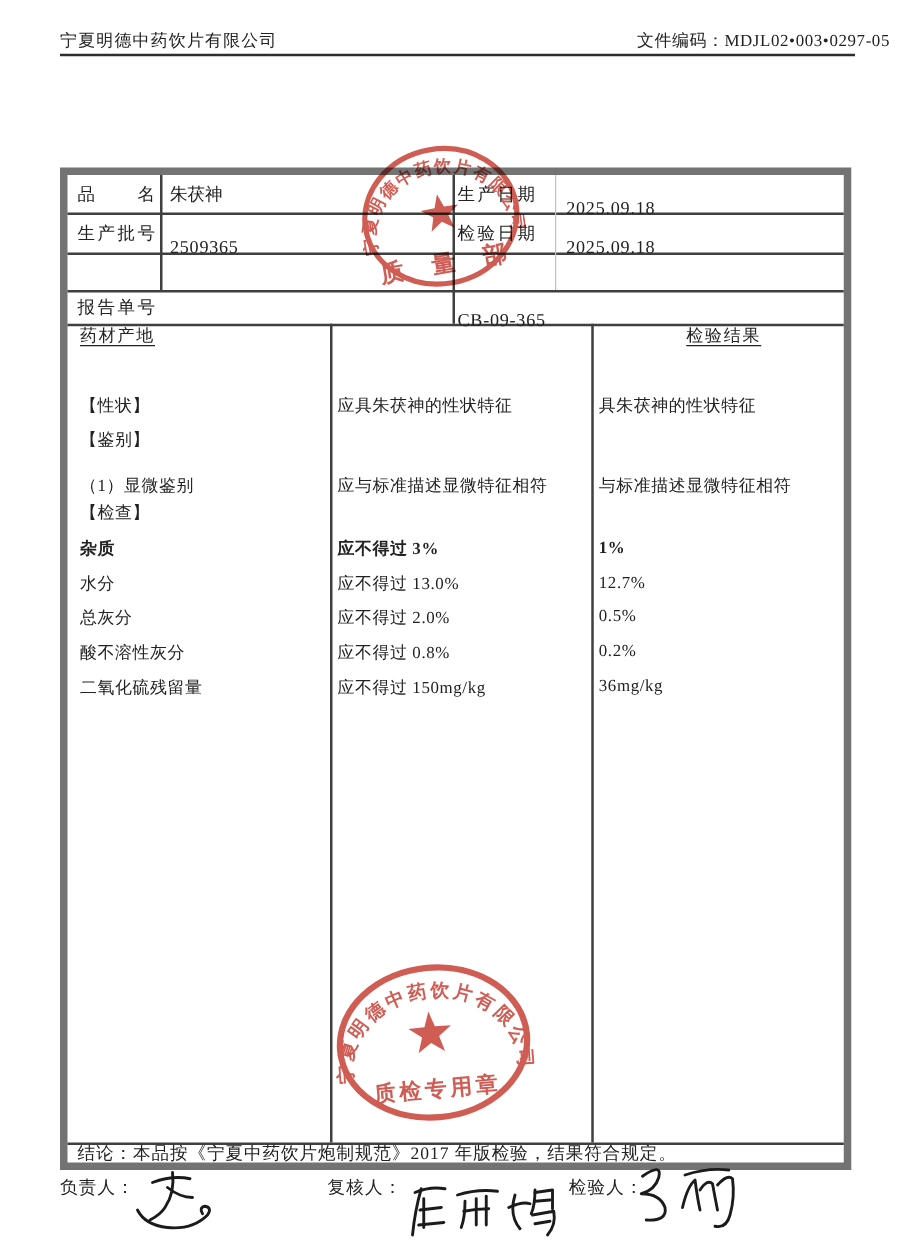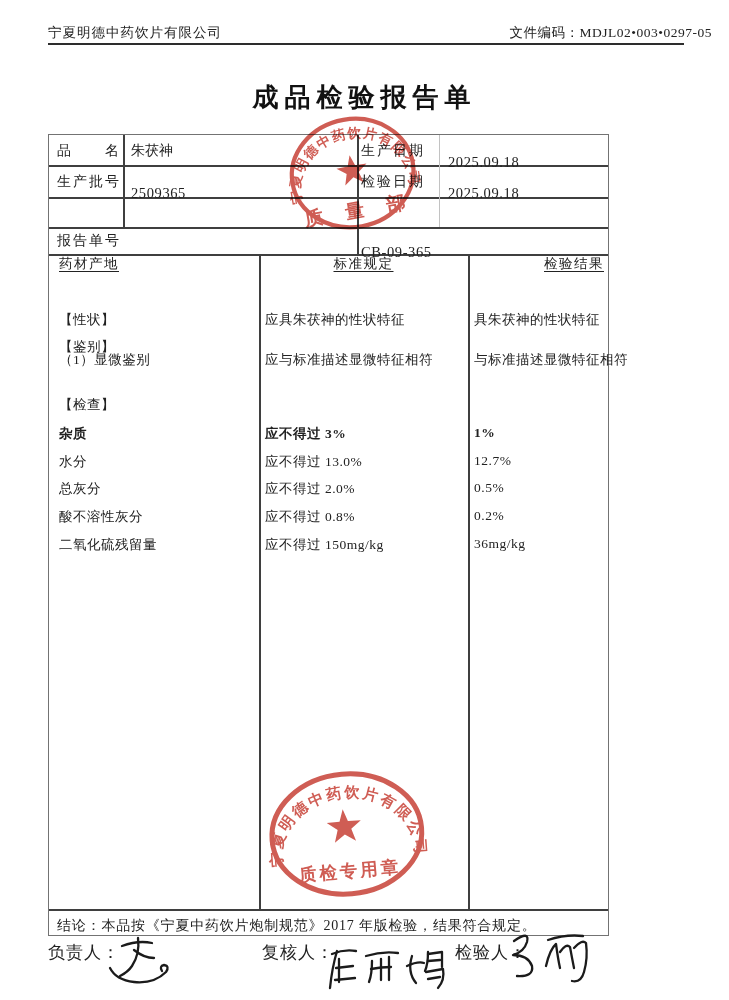--- a/index.html
+++ b/index.html
@@ -8,51 +8,50 @@
     font-family:"Liberation Serif","DejaVu Serif",serif;color:#222;
   }
   .abs{position:absolute;}
   
   .hdr-company{left:48px;top:24px;font-size:13.5px;letter-spacing:1px;}
   .hdr-code{right:17px;top:24px;font-size:13.5px;letter-spacing:.5px;white-space:nowrap;}
   .hdr-rule{left:48px;top:43px;width:636px;height:2px;background:#2d2d2d;}
   
   .title{left:48px;top:80px;width:633px;text-align:center;font-size:26px;font-weight:bold;letter-spacing:6px;color:#111;}
   
-  .table{left:48px;top:134px;width:561px;height:802px;border:1px solid #737373;box-sizing:border-box;}
+  .table{left:48px;top:134px;width:633px;height:802px;border:6px solid #737373;box-sizing:border-box;}
   .hline{left:0;width:100%;height:1.5px;background:#3f3f3f;}
   .vline{top:0;width:1.5px;background:#3f3f3f;}
   .vline-faint{top:0;width:1px;background:#c2c2c2;}
   .cellrow{left:0;width:100%;display:block;}
   .cell{position:absolute;white-space:nowrap;font-size:14px;}
   .cell-label{letter-spacing:2px;}
   .cell-date{font-size:14.5px;letter-spacing:.6px;margin-top:12px;}
   
   .col-header{font-size:13.5px;letter-spacing:1.5px;text-decoration:underline;text-underline-offset:3px;white-space:nowrap;}
   .res-row{left:0;width:100%;height:20px;}
   .res-cell{position:absolute;top:0;font-size:13.5px;letter-spacing:.5px;white-space:nowrap;}
   .ci{left:10px;} .cs{left:216px;} .cr{left:425px;}
   
-  .conclusion{left:0;top:774px;width:100%;height:26px;display:flex;align-items:flex-end;padding-left:8px;box-sizing:border-box;font-size:14px;letter-spacing:.8px;white-space:nowrap;}
+  .conclusion{left:0;top:774px;width:100%;height:26px;display:flex;align-items:flex-start;padding-left:8px;box-sizing:border-box;font-size:14px;letter-spacing:.8px;white-space:nowrap;}
   
-  .sig-label{top:941px;font-size:17px;letter-spacing:1px;white-space:nowrap;}
+  .sig-label{top:941px;font-size:14px;letter-spacing:1px;white-space:nowrap;}
   .sig-svg path{fill:none;stroke:#1b1b1b;stroke-width:2.3;stroke-linecap:round;stroke-linejoin:round;}
   
   .stamp{mix-blend-mode:multiply;opacity:.88;}
 </style>
 </head>
 <body>
 
 <div class="page">
 
   <div class="abs hdr-company">宁夏明德中药饮片有限公司</div>
   <div class="abs hdr-code"><span>文件编码：</span><span>MDJL02•003•0297-05</span></div>
   <div class="abs hdr-rule"></div>
 
-  <div class="abs title">成品检验报告单</div>
 
   <div class="abs table">
 
     <div class="abs hline" style="top:30px;"></div>
     <div class="abs hline" style="top:62px;"></div>
     <div class="abs hline" style="top:92px;"></div>
     <div class="abs hline" style="top:119px;"></div>
     <div class="abs hline" style="top:774px;"></div>
 
     <div class="abs vline" style="left:74px;height:92px;"></div>
@@ -72,32 +71,31 @@
       <span class="cell cell-date" style="left:82px;top:8px;">2509365</span>
       <span class="cell cell-label" style="left:312px;top:8px;">检验日期</span>
       <span class="cell cell-date" style="left:399px;top:8px;">2025.09.18</span>
     </div>
     <div class="abs cellrow" style="top:92px;height:27px;">
       <span class="cell cell-label" style="left:8px;top:5px;">报告单号</span>
       <span class="cell cell-date" style="left:312px;top:5px;">CB-09-365</span>
     </div>
 
     <span class="abs col-header" style="left:10px;top:120px;">药材产地</span>
-    <span class="abs col-header" style="left:210px;top:120px;width:209px;text-align:center;">标准规定</span>
     <span class="abs col-header" style="left:419px;top:120px;width:212px;text-align:center;">检验结果</span>
 
     <div class="abs res-row" style="top:176px;">
       <span class="res-cell ci">【性状】</span>
       <span class="res-cell cs">应具朱茯神的性状特征</span>
       <span class="res-cell cr">具朱茯神的性状特征</span>
     </div>
     <div class="abs res-row" style="top:203px;">
       <span class="res-cell ci">【鉴别】</span>
     </div>
-    <div class="abs res-row" style="top:216px;">
+    <div class="abs res-row" style="top:240px;">
       <span class="res-cell ci">（1）显微鉴别</span>
       <span class="res-cell cs">应与标准描述显微特征相符</span>
       <span class="res-cell cr">与标准描述显微特征相符</span>
     </div>
     <div class="abs res-row" style="top:261px;">
       <span class="res-cell ci">【检查】</span>
     </div>
     <div class="abs res-row" style="top:290px;font-weight:bold;">
       <span class="res-cell ci">杂质</span>
       <span class="res-cell cs">应不得过 3%</span>

